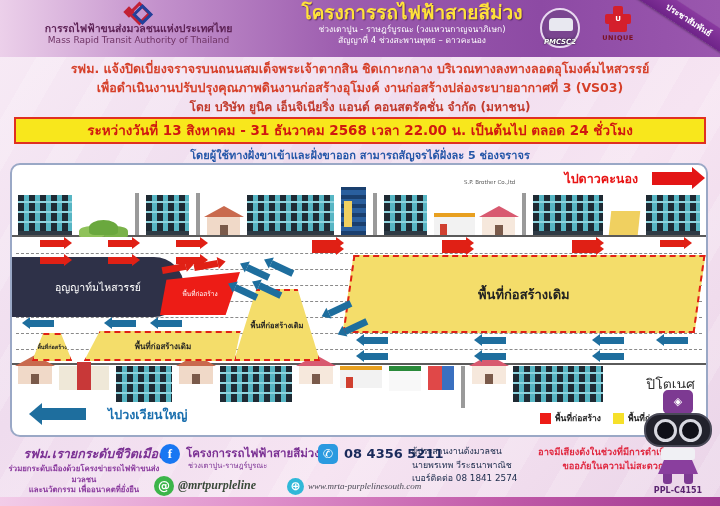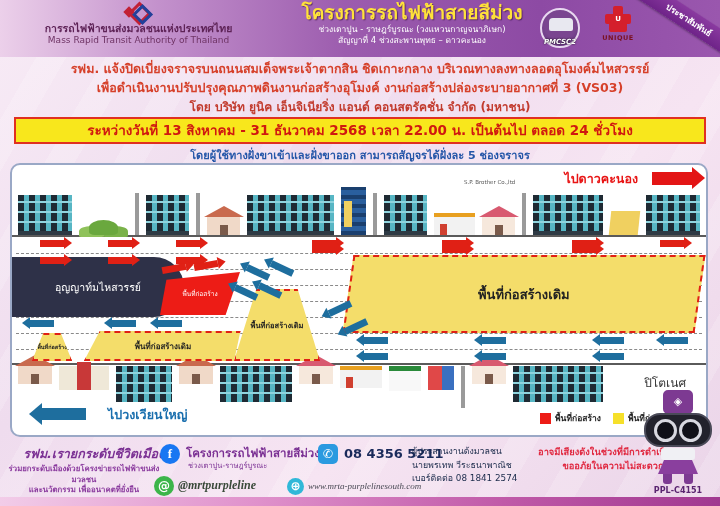--- a/index.html
+++ b/index.html
@@ -280,21 +280,21 @@
       <div class="hse"></div>
       <div class="shop w72"></div>
       <div class="hse pink"></div>
       <div class="gas"></div>
       <div class="store"></div>
       <div class="nt"></div>
       <div class="ssign"></div>
       <div class="hse pink"></div>
       <div class="shop w90"></div>
     </div>
-    <div class="blabel" style="right:20px;top:208px;font-size:12px;color:#333;">ปิโตเนศ</div>
+    <div class="blabel" style="right:11px;top:208px;font-size:14px;color:#333;">ปิโตเนศ</div>
 
     <div class="legend">
       <div class="leg-it">
         <span class="sw r"></span>
         <span>พื้นที่ก่อสร้าง</span>
       </div>
       <div class="leg-it">
         <span class="sw y"></span>
         <span>พื้นที่ก่อสร้างเดิม</span>
       </div>

